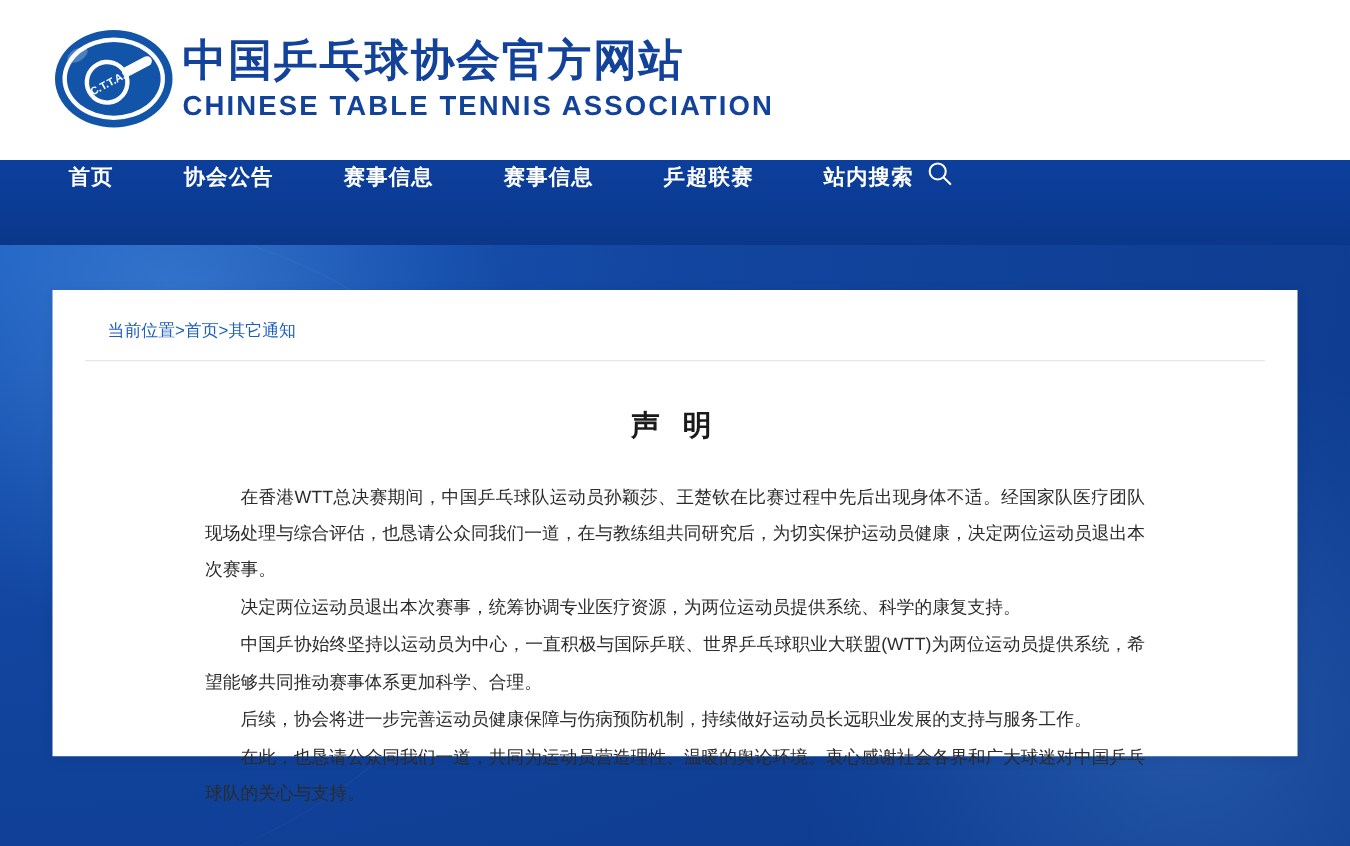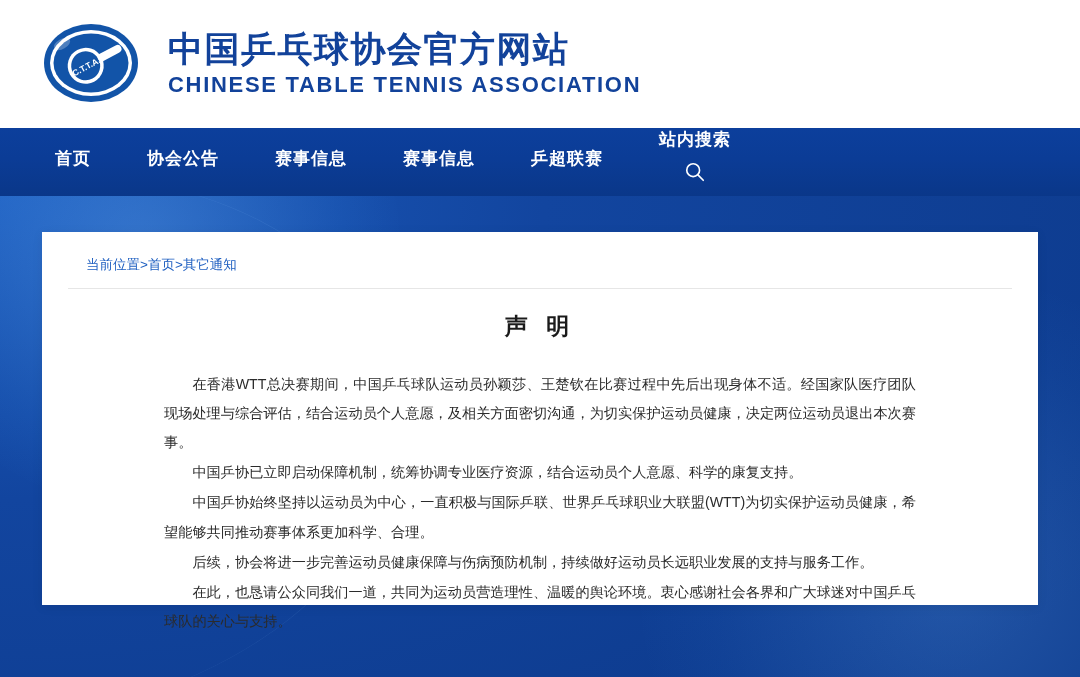--- a/index.html
+++ b/index.html
@@ -48,21 +48,21 @@
     top: 22px;
     display: flex;
     align-items: center;
   }
   .logo-mark {
     width: 98px;
     height: 82px;
     flex: none;
   }
   .logo-text {
-    margin-left: 28px;
+    margin-left: 6px;
     display: flex;
     flex-direction: column;
     justify-content: center;
   }
   .logo-cn {
     font-size: 35px;
     font-weight: bold;
     color: #12429a;
     letter-spacing: 1.5px;
     line-height: 1.12;
@@ -102,21 +102,20 @@
     letter-spacing: 1px;
     white-space: nowrap;
   }
   .nav-item:first-child { padding-left: 0; }
   .nav-search {
     display: flex;
     align-items: center;
     gap: 10px;
     padding-left: 28px;
     cursor: pointer;
-    flex-direction: column;
   }
   .nav-search span {
     color: #ffffff;
     font-size: 17px;
     font-weight: bold;
     letter-spacing: 1px;
   }
   .search-icon { display: block; }
 
   
@@ -175,21 +174,21 @@
     color: #1d5ec0;
     border-bottom: 1px solid #e6e6e6;
     cursor: pointer;
   }
   .doc-title {
     text-align: center;
     font-size: 23px;
     font-weight: bold;
     color: #1a1a1a;
     letter-spacing: 6px;
-    margin-top: 22px;
+    margin-top: 36px;
   }
   .doc-meta {
     margin-top: 20px;
     text-align: center;
     font-size: 11.5px;
     color: #8a8a8a;
     letter-spacing: 0.3px;
   }
   .doc-meta .src { margin-left: 22px; }
   .doc-body {
@@ -257,20 +256,20 @@
   <div class="swoosh"></div>
 </div>
 
 <div class="card">
   <div class="breadcrumb">当前位置&gt;首页&gt;其它通知</div>
 
   <div class="doc-title">声 明</div>
 
 
   <div class="doc-body">
-    <p>在香港WTT总决赛期间，中国乒乓球队运动员孙颖莎、王楚钦在比赛过程中先后出现身体不适。经国家队医疗团队现场处理与综合评估，结合运动员个人意愿，及相关方面密切沟通，为切实保护运动员健康，决定两位运动员退出本次赛事。</p>
-    <p>中国乒协已立即启动保障机制，统筹协调专业医疗资源，结合运动员个人意愿、科学的康复支持。</p>
-    <p>中国乒协始终坚持以运动员为中心，一直积极与国际乒联、世界乒乓球职业大联盟(WTT)为切实保护运动员健康，希望能够共同推动赛事体系更加科学、合理。</p>
+    <p>在香港WTT总决赛期间，中国乒乓球队运动员孙颖莎、王楚钦在比赛过程中先后出现身体不适。经国家队医疗团队现场处理与综合评估，也恳请公众同我们一道，在与教练组共同研究后，为切实保护运动员健康，决定两位运动员退出本次赛事。</p>
+    <p>决定两位运动员退出本次赛事，统筹协调专业医疗资源，为两位运动员提供系统、科学的康复支持。</p>
+    <p>中国乒协始终坚持以运动员为中心，一直积极与国际乒联、世界乒乓球职业大联盟(WTT)为两位运动员提供系统，希望能够共同推动赛事体系更加科学、合理。</p>
     <p>后续，协会将进一步完善运动员健康保障与伤病预防机制，持续做好运动员长远职业发展的支持与服务工作。</p>
     <p>在此，也恳请公众同我们一道，共同为运动员营造理性、温暖的舆论环境。衷心感谢社会各界和广大球迷对中国乒乓球队的关心与支持。</p>
   </div>
 
 </div>
 
 </body></html>

